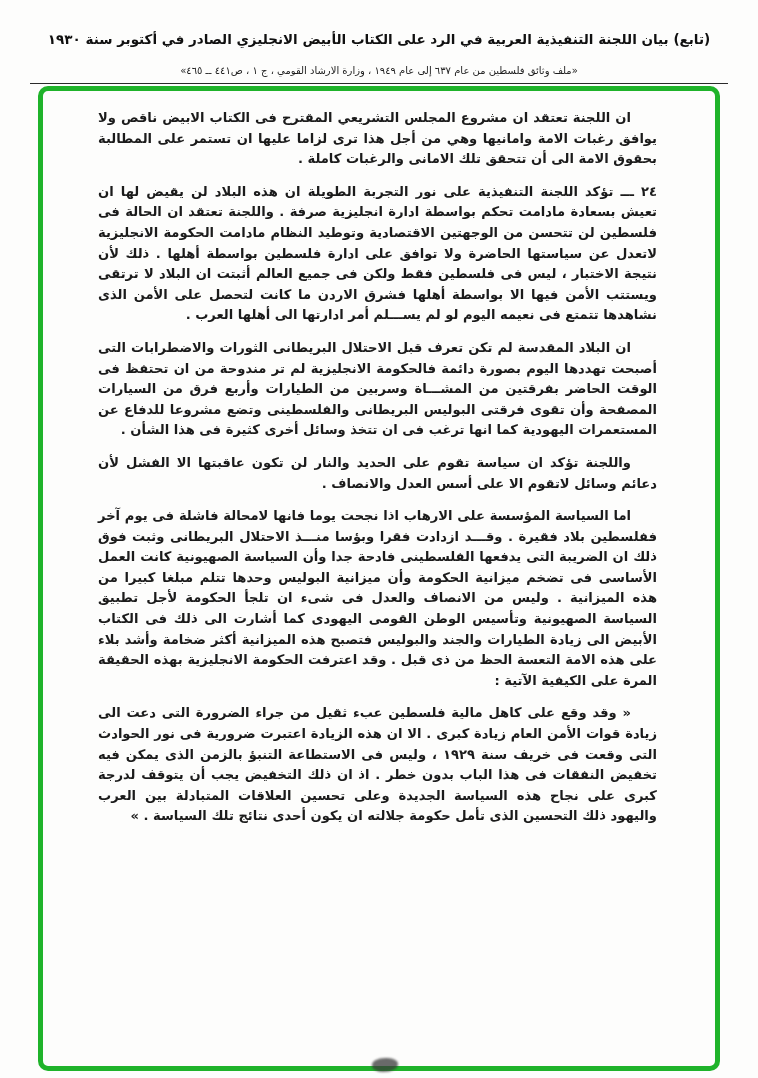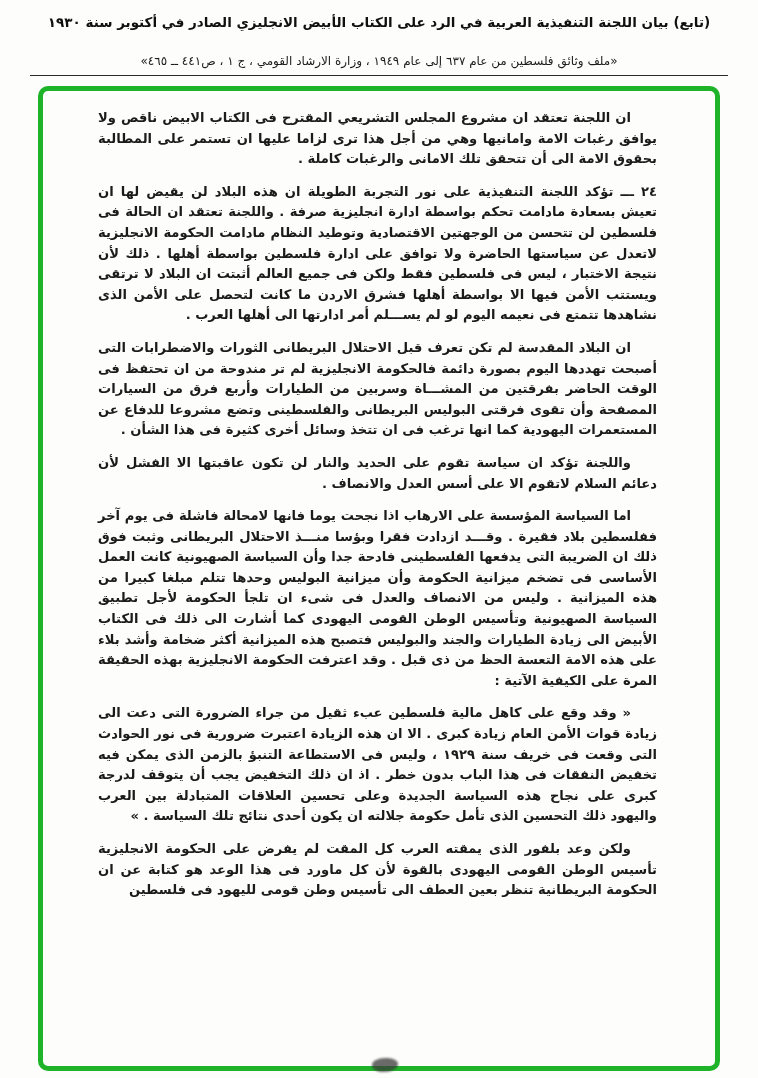--- a/index.html
+++ b/index.html
@@ -9,32 +9,32 @@
     position: relative; overflow: hidden;
     font-family: "DejaVu Sans", sans-serif;
   }
   .page {
     position: absolute; inset: 0;
     background: #fdfdfc;
   }
   .header {
     direction: rtl;
     text-align: center;
-    padding-top: 14px;
+    padding-top: 31px;
   }
   .header-title {
     font-size: 13.5px;
     font-weight: bold;
     color: #101010;
     letter-spacing: 0.2px;
   }
   .header-subtitle {
-    font-size: 12px;
+    font-size: 10px;
     color: #1c1c1c;
-    margin-top: 24px;
+    margin-top: 18px;
   }
   .header-rule {
     height: 0;
     border-bottom: 1.5px solid #2a2a2a;
     margin: 7px 30px 0 30px;
   }
   .green-frame {
     position: absolute;
     left: 38px; right: 38px;
     top: 86px; bottom: 7px;
@@ -82,21 +82,20 @@
     <div class="header-subtitle">«ملف وثائق فلسطين من عام ٦٣٧ إلى عام ١٩٤٩ ، وزارة الارشاد القومي ، ج ١ ، ص٤٤١ ــ ٤٦٥»</div>
     <div class="header-rule"></div>
   </div>
 
   <div class="green-frame"></div>
 
   <div class="doc-body">
     <p>ان اللجنة تعتقد ان مشروع المجلس التشريعي المقترح فى الكتاب الابيض ناقص ولا يوافق رغبات الامة وامانيها وهي من أجل هذا ترى لزاما عليها ان تستمر على المطالبة بحقوق الامة الى أن تتحقق تلك الامانى والرغبات كاملة .</p>
     <p class="num-para">٢٤ ـــ تؤكد اللجنة التنفيذية على نور التجربة الطويلة ان هذه البلاد لن يقيض لها ان تعيش بسعادة مادامت تحكم بواسطة ادارة انجليزية صرفة . واللجنة تعتقد ان الحالة فى فلسطين لن تتحسن من الوجهتين الاقتصادية وتوطيد النظام مادامت الحكومة الانجليزية لاتعدل عن سياستها الحاضرة ولا توافق على ادارة فلسطين بواسطة أهلها . ذلك لأن نتيجة الاختبار ، ليس فى فلسطين فقط ولكن فى جميع العالم أثبتت ان البلاد لا ترتقى ويستتب الأمن فيها الا بواسطة أهلها فشرق الاردن ما كانت لتحصل على الأمن الذى نشاهدها تتمتع فى نعيمه اليوم لو لم يســـلم أمر ادارتها الى أهلها العرب .</p>
     <p>ان البلاد المقدسة لم تكن تعرف قبل الاحتلال البريطانى الثورات والاضطرابات التى أصبحت تهددها اليوم بصورة دائمة فالحكومة الانجليزية لم تر مندوحة من ان تحتفظ فى الوقت الحاضر بفرقتين من المشـــاة وسربين من الطيارات وأربع فرق من السيارات المصفحة وأن تقوى فرقتى البوليس البريطانى والفلسطينى وتضع مشروعا للدفاع عن المستعمرات اليهودية كما انها ترغب فى ان تتخذ وسائل أخرى كثيرة فى هذا الشأن .</p>
-    <p>واللجنة تؤكد ان سياسة تقوم على الحديد والنار لن تكون عاقبتها الا الفشل لأن دعائم السلام لاتقوم الا على أسس العدل والانصاف .</p>
+    <p>واللجنة تؤكد ان سياسة تقوم على الحديد والنار لن تكون عاقبتها الا الفشل لأن دعائم وسائل لاتقوم الا على أسس العدل والانصاف .</p>
     <p>اما السياسة المؤسسة على الارهاب اذا نجحت يوما فانها لامحالة فاشلة فى يوم آخر ففلسطين بلاد فقيرة . وقـــد ازدادت فقرا وبؤسا منـــذ الاحتلال البريطانى وثبت فوق ذلك ان الضريبة التى يدفعها الفلسطينى فادحة جدا وأن السياسة الصهيونية كانت العمل الأساسى فى تضخم ميزانية الحكومة وأن ميزانية البوليس وحدها تتلم مبلغا كبيرا من هذه الميزانية . وليس من الانصاف والعدل فى شىء ان تلجأ الحكومة لأجل تطبيق السياسة الصهيونية وتأسيس الوطن القومى اليهودى كما أشارت الى ذلك فى الكتاب الأبيض الى زيادة الطيارات والجند والبوليس فتصبح هذه الميزانية أكثر ضخامة وأشد بلاء على هذه الامة التعسة الحظ من ذى قبل . وقد اعترفت الحكومة الانجليزية بهذه الحقيقة المرة على الكيفية الآتية :</p>
     <p>« وقد وقع على كاهل مالية فلسطين عبء ثقيل من جراء الضرورة التى دعت الى زيادة قوات الأمن العام زيادة كبرى . الا ان هذه الزيادة اعتبرت ضرورية فى نور الحوادث التى وقعت فى خريف سنة ١٩٢٩ ، وليس فى الاستطاعة التنبؤ بالزمن الذى يمكن فيه تخفيض النفقات فى هذا الباب بدون خطر . اذ ان ذلك التخفيض يجب أن يتوقف لدرجة كبرى على نجاح هذه السياسة الجديدة وعلى تحسين العلاقات المتبادلة بين العرب واليهود ذلك التحسين الذى تأمل حكومة جلالته ان يكون أحدى نتائج تلك السياسة . »</p>
-    <p>ولكن وعد بلفور الذى يمقته العرب كل المقت لم يفرض على الحكومة الانجليزية تأسيس الوطن القومى اليهودى بالقوة لأن كل ماورد فى هذا الوعد هو كتابة عن ان الحكومة البريطانية تنظر بعين العطف الى تأسيس وطن قومى لليهود فى فلسطين</p>
   </div>
 
   <div class="scan-artifact"></div>
 
 </div>
 
 </body></html>

